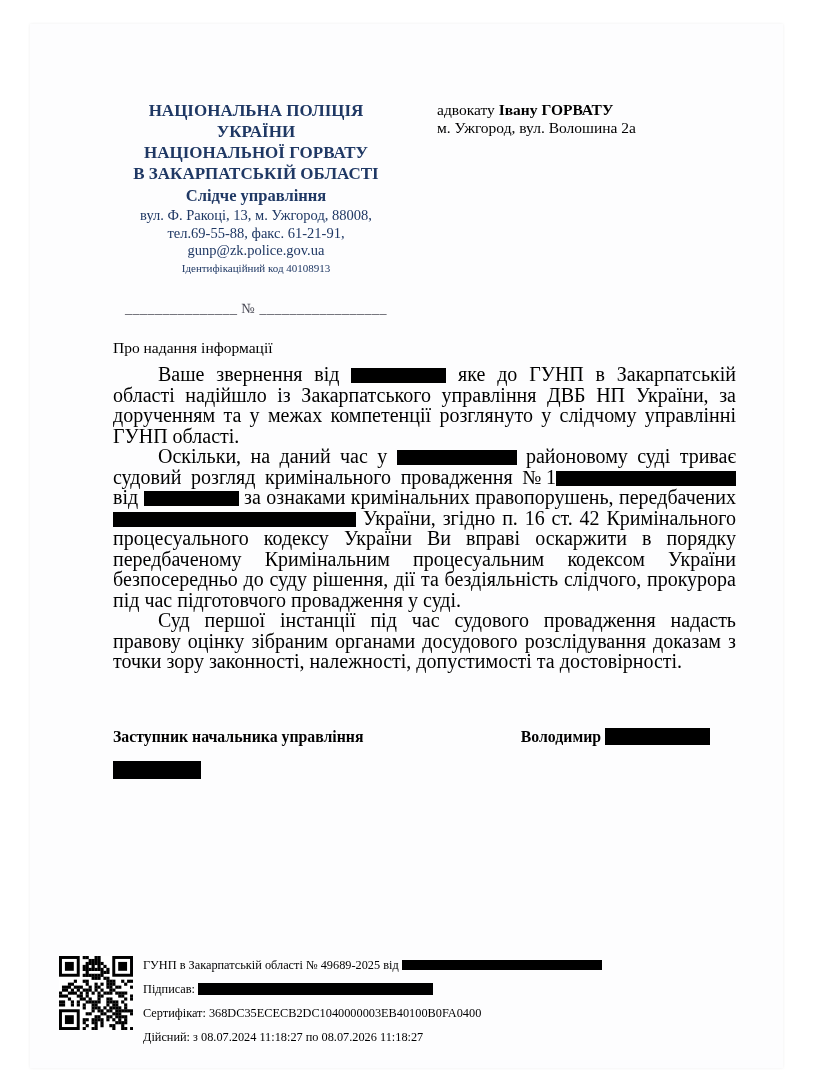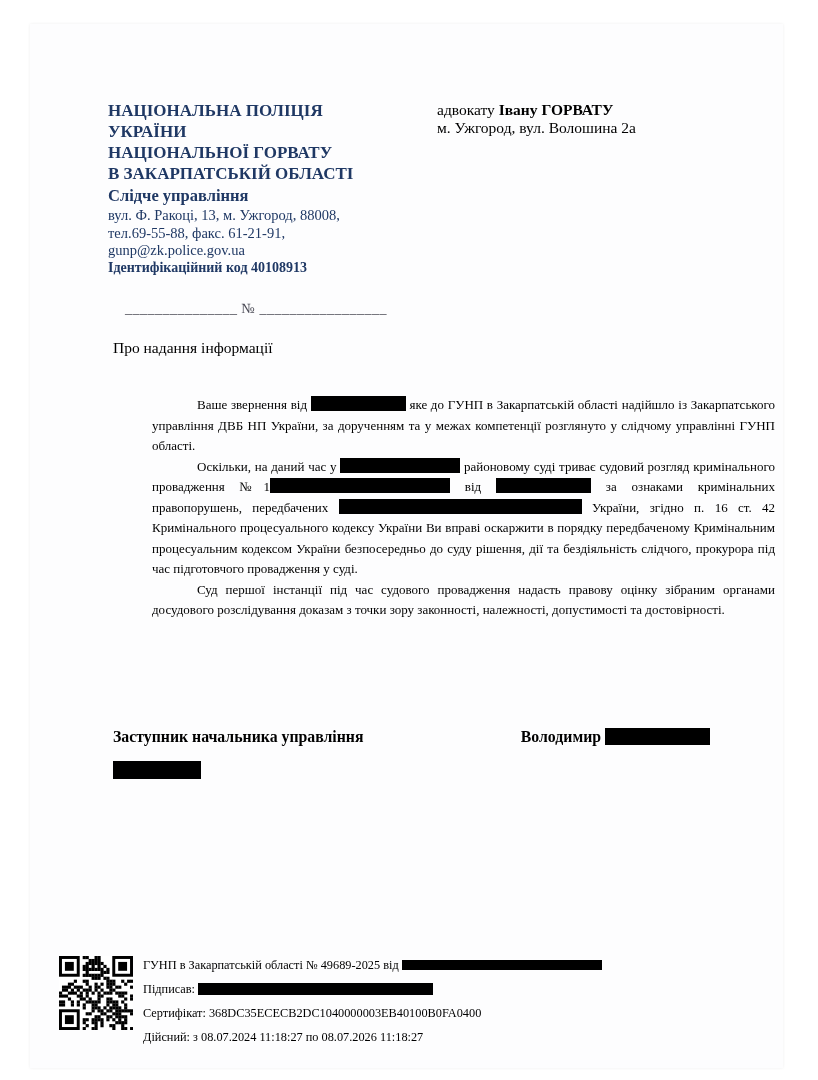--- a/index.html
+++ b/index.html
@@ -8,37 +8,37 @@
     background:#ffffff;color:#000;
     font-family:"Liberation Serif", serif;
   }
   .page{
     position:absolute;left:30px;top:24px;width:753px;height:1044px;
     background:#fdfdfe;box-shadow:0 0 3px rgba(0,0,0,.07);
   }
   .abs{position:absolute;}
   
   .letterhead{
-    left:108px;top:100px;width:296px;text-align:left;color:#1f3864;
+    left:108px;top:100px;width:296px;text-align:center;color:#1f3864;
   }
   .org-line{font-weight:bold;font-size:17px;line-height:21px;}
   .dept{font-weight:bold;font-size:16.5px;line-height:23px;}
   .addr-line{font-size:14.5px;line-height:17.5px;}
-  .idcode{font-size:14px;font-weight:bold;line-height:16px;}
+  .idcode{font-size:11px;font-weight:normal;line-height:16px;}
   .number-line{
     left:108px;top:301px;width:296px;text-align:center;
     font-size:14px;color:#4a4a55;letter-spacing:.5px;white-space:nowrap;
   }
   
   .recipient{left:437px;top:101px;font-size:15.5px;}
   .recipient .r2{margin-top:0;}
   
   .subject{left:113px;top:339px;font-weight:normal;font-size:15.5px;}
   
-  .body-text{left:113px;top:395px;width:623px;font-size:13px;line-height:20.5px;text-align:justify;margin-left:39px;}
+  .body-text{left:113px;top:364px;width:623px;font-size:20px;line-height:20.5px;text-align:justify;}
   .body-text p{margin:0;text-indent:45px;}
   
   .redact{display:inline-block;background:#000;height:15px;vertical-align:-2px;}
   .redact-box{background:#000;}
   
   .sign-row{left:113px;top:728px;width:623px;display:flex;justify-content:space-between;
             font-weight:bold;font-size:15.8px;padding-right:0;box-sizing:border-box;}
   .sign-name{margin-right:26px;}
   .sign-name .redact{height:17px;vertical-align:-3px;}
   

